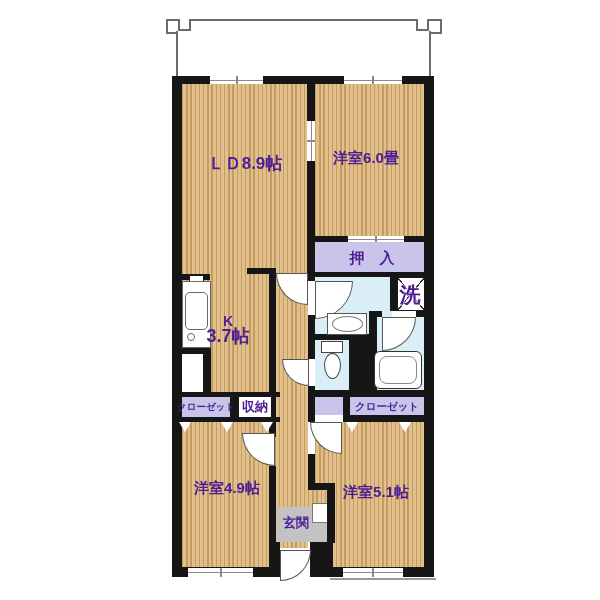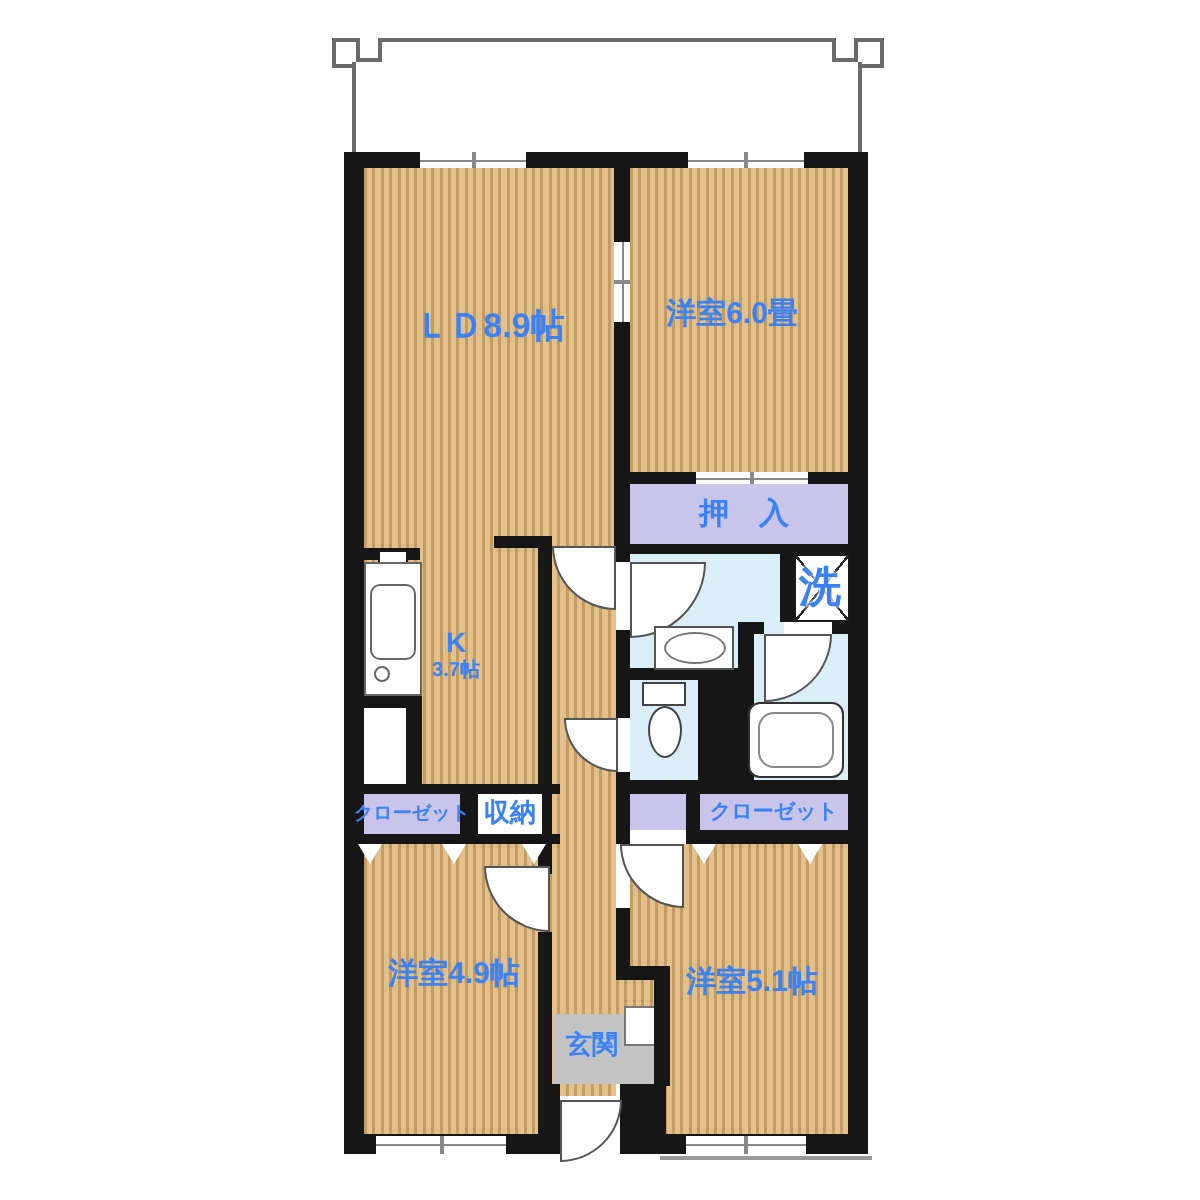--- a/index.html
+++ b/index.html
@@ -8,21 +8,21 @@
   .w{position:absolute;background:#161616;}
   .wood{position:absolute;background:repeating-linear-gradient(90deg,#c49b61 0 1.5px,#e2c08c 1.5px 4.2px);}
   .lav{position:absolute;background:#c9c4e9;}
   .blue{position:absolute;background:#d9eef6;}
   .grayf{position:absolute;background:#c3c3c3;}
   .whitef{position:absolute;background:#ffffff;}
   .fix{position:absolute;background:#fff;border:1px solid #555;box-sizing:border-box;}
   .disc{position:absolute;background:#fff;border:1px solid #555;box-sizing:border-box;}
   .win{position:absolute;background:#fff;}
   .win .mid{position:absolute;background:#8a8a8a;}
-  .lbl{position:absolute;transform:translate(-50%,-50%);font-weight:bold;color:#3b82f6;
+  .lbl{position:absolute;transform:translate(-50%,-50%);font-weight:bold;color:#4c1d95;
        white-space:nowrap;line-height:1;}
   .tri{position:absolute;background:#fff;clip-path:polygon(0 0,100% 0,50% 100%);}
   .bal{position:absolute;background:#6a6a6a;}
   .balbox{position:absolute;border:2px solid #6a6a6a;border-top:none;box-sizing:border-box;background:#fff;}
   .xbox{position:absolute;background:
      linear-gradient(to bottom right,transparent 48.5%,#2a2a2a 48.5% 51.5%,transparent 51.5%),
      linear-gradient(to top right,transparent 48.5%,#2a2a2a 48.5% 51.5%,transparent 51.5%),#fff;
      border:1.5px solid #1a1a1a;box-sizing:border-box;}
 </style>
 </head>
@@ -163,21 +163,21 @@
   <div class="fix" style="left:321px;top:341px;width:22px;height:12px;border-color:#444;"></div>
   <div class="fix" style="left:324px;top:353px;width:17px;height:26px;border-radius:50% 50% 50% 50%/45% 45% 55% 55%;border-color:#444;"></div>
 
   <div class="fix" style="left:374px;top:351px;width:48px;height:38px;border-radius:6px;border:1.5px solid #333;"></div>
   <div class="fix" style="left:379px;top:356px;width:38px;height:28px;border-radius:8px;border-color:#888;"></div>
 
   <div class="lbl" style="left:245px;top:163px;font-size:17px;">ＬＤ8.9帖</div>
   <div class="lbl" style="left:366px;top:157px;font-size:15px;">洋室6.0畳</div>
   <div class="lbl" style="left:372px;top:257px;font-size:15px;">押　入</div>
   <div class="lbl" style="left:228px;top:321px;font-size:14px;">K</div>
-  <div class="lbl" style="left:228px;top:336px;font-size:10px;">3.7帖</div>
+  <div class="lbl" style="left:228px;top:336px;font-size:18px;">3.7帖</div>
   <div class="lbl" style="left:410px;top:294px;font-size:21px;text-shadow:0 0 2px #fff,0 0 2px #fff;">洗</div>
   <div class="lbl" style="left:206px;top:407px;font-size:9.5px;">クローゼット</div>
   <div class="lbl" style="left:255px;top:406px;font-size:13px;">収納</div>
   <div class="lbl" style="left:387px;top:406px;font-size:10.5px;">クローゼット</div>
   <div class="lbl" style="left:227px;top:487px;font-size:15px;">洋室4.9帖</div>
   <div class="lbl" style="left:376px;top:491px;font-size:15px;">洋室5.1帖</div>
   <div class="lbl" style="left:296px;top:522px;font-size:13px;">玄関</div>
 
 </div>
 

